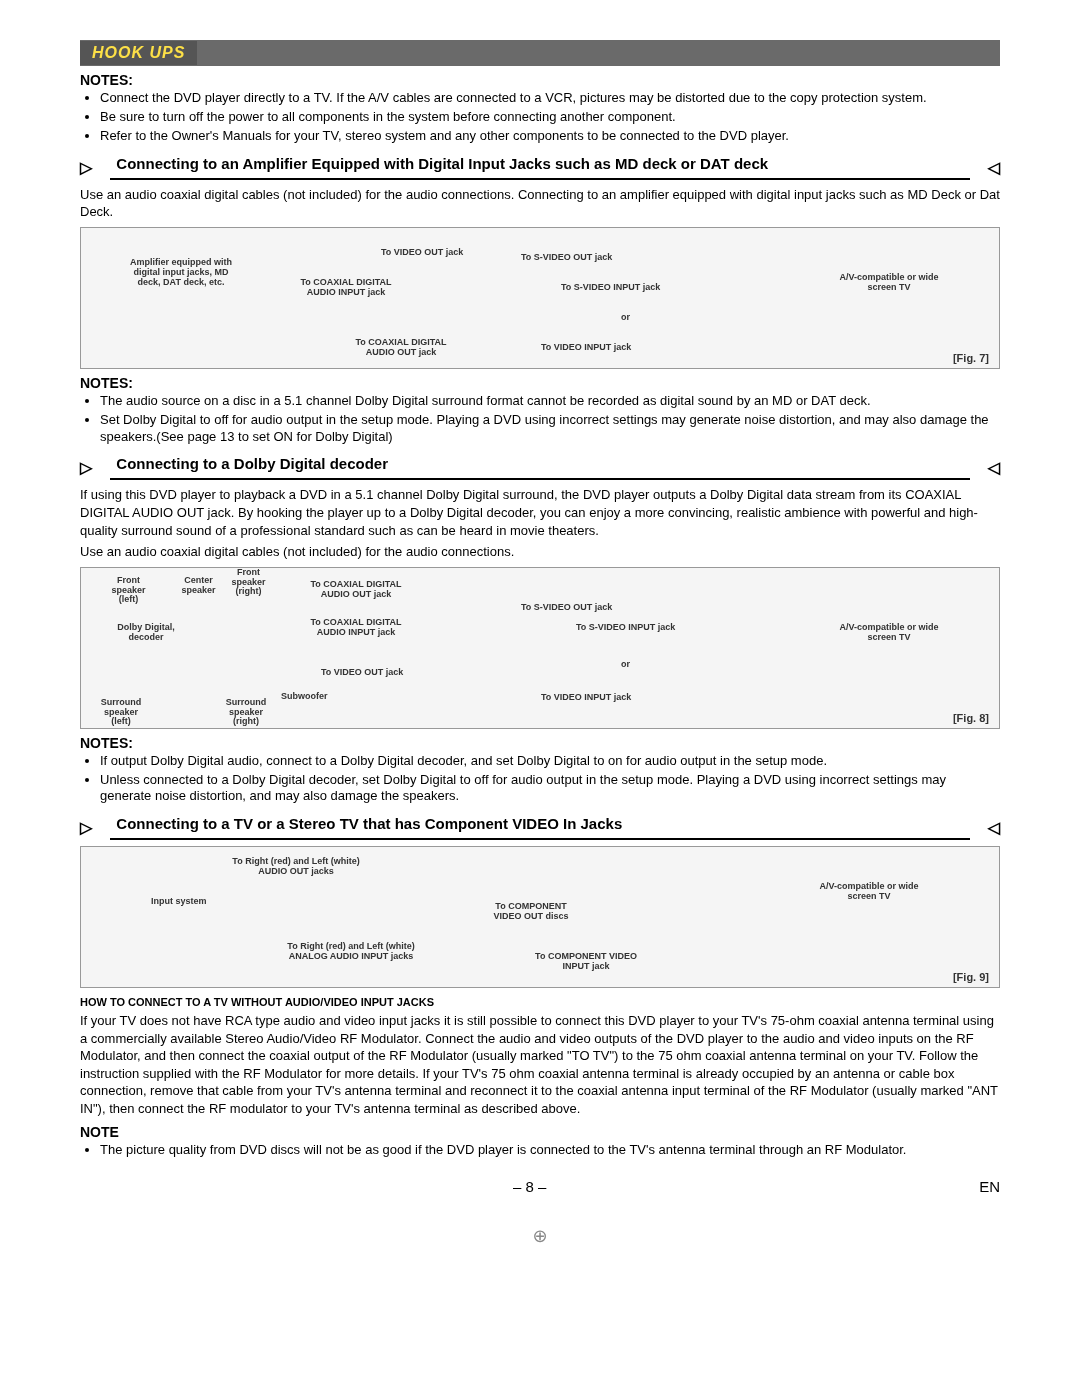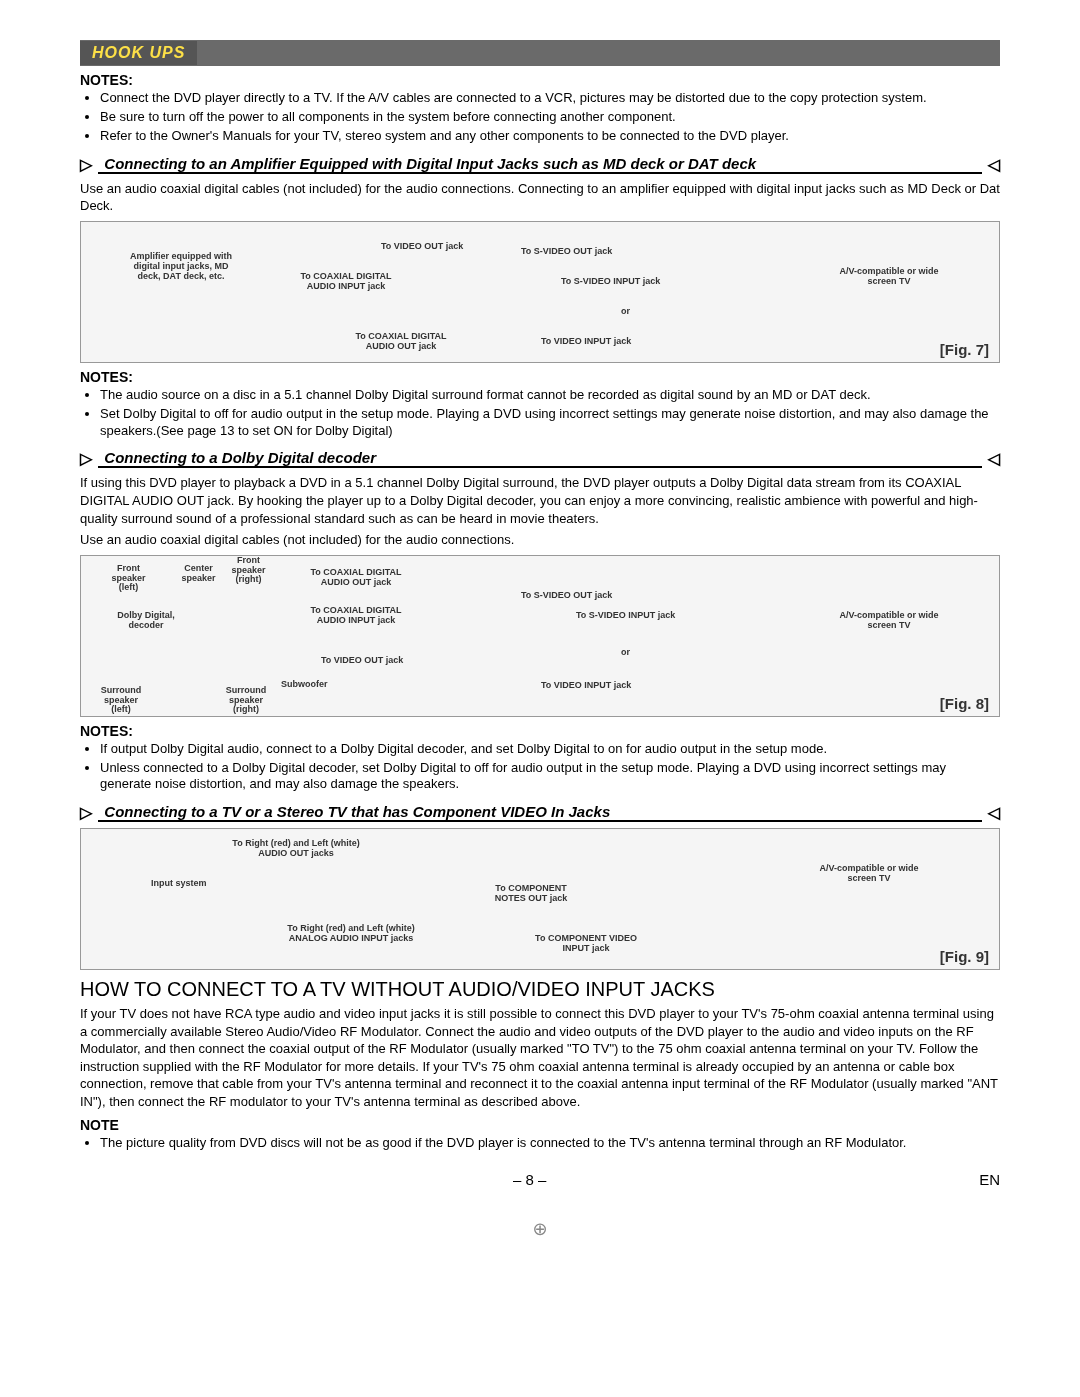--- a/index.html
+++ b/index.html
@@ -46,26 +46,25 @@
     display: flex;
     align-items: center;
     margin: 10px 0 6px 0;
   }
   .arrow-left, .arrow-right {
     font-size: 16px;
     font-weight: bold;
   }
   .section-title {
     font-weight: bold;
-    font-style: italic;
     font-size: 15px;
     border-bottom: 2px solid #000;
     flex: 1;
-    padding: 0 6px 0 6px;
-    margin: 0 6px;
+    padding: 0 6px 6px 6px;
+    margin: 0 18px;
   }
   .body-text {
     font-size: 13px;
     line-height: 1.35;
     margin: 4px 0;
   }
   .diagram {
     border: 1px solid #999;
     background: #f5f5f5;
     height: 140px;
@@ -74,25 +73,25 @@
     font-size: 9px;
     font-weight: bold;
     color: #333;
   }
   .diagram .lbl { position: absolute; text-align: center; line-height: 1.1; }
   .fig-label {
     position: absolute;
     right: 10px;
     bottom: 4px;
     font-weight: bold;
-    font-size: 15px;
+    font-size: 11px;
   }
   .subhead {
-    font-weight: normal;
-    font-size: 20px;
+    font-weight: bold;
+    font-size: 11px;
     margin: 8px 0 2px 0;
   }
   .footer {
     display: flex;
     justify-content: space-between;
     align-items: center;
     margin-top: 20px;
     font-size: 15px;
   }
   .footer .pg { flex:1; text-align:center; }
@@ -179,21 +178,21 @@
 <div class="section-title-wrap">
   <span class="arrow-left">▷</span>
   <span class="section-title">Connecting to a TV or a Stereo TV that has Component VIDEO In Jacks</span>
   <span class="arrow-right">◁</span>
 </div>
 
 <div class="diagram">
   <span class="lbl" style="left:70px; top:50px;">Input system</span>
   <span class="lbl" style="left:145px; top:10px; width:140px;">To Right (red) and Left (white) AUDIO OUT jacks</span>
   <span class="lbl" style="left:195px; top:95px; width:150px;">To Right (red) and Left (white) ANALOG AUDIO INPUT jacks</span>
-  <span class="lbl" style="left:400px; top:55px; width:100px;">To COMPONENT NOTES OUT jack</span>
+  <span class="lbl" style="left:400px; top:55px; width:100px;">To COMPONENT VIDEO OUT discs</span>
   <span class="lbl" style="left:450px; top:105px; width:110px;">To COMPONENT VIDEO INPUT jack</span>
   <span class="lbl" style="right:80px; top:35px; width:100px;">A/V-compatible or wide screen TV</span>
   <span class="fig-label">[Fig. 9]</span>
 </div>
 
 <div class="subhead">HOW TO CONNECT TO A TV WITHOUT AUDIO/VIDEO INPUT JACKS</div>
 <div class="body-text">If your TV does not have RCA type audio and video input jacks it is still possible to connect this DVD player to your TV's 75-ohm coaxial antenna terminal using a commercially available Stereo Audio/Video RF Modulator. Connect the audio and video outputs of the DVD player to the audio and video inputs on the RF Modulator, and then connect the coaxial output of the RF Modulator (usually marked "TO TV") to the 75 ohm coaxial antenna terminal on your TV. Follow the instruction supplied with the RF Modulator for more details. If your TV's 75 ohm coaxial antenna terminal is already occupied by an antenna or cable box connection, remove that cable from your TV's antenna terminal and reconnect it to the coaxial antenna input terminal of the RF Modulator (usually marked "ANT IN"), then connect the RF modulator to your TV's antenna terminal as described above.</div>
 
 <div class="notes-heading">NOTE</div>
 <ul class="notes">

